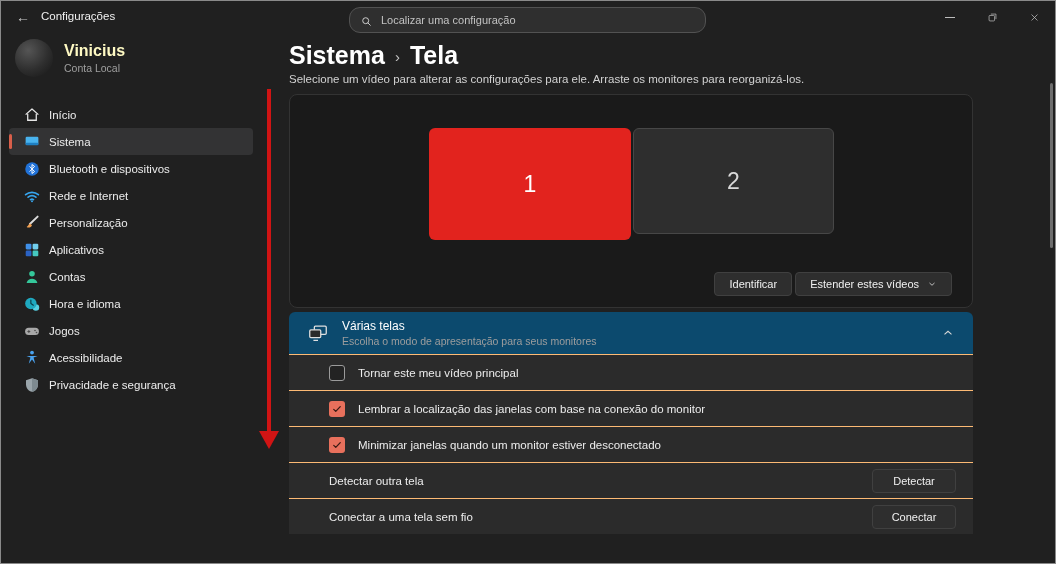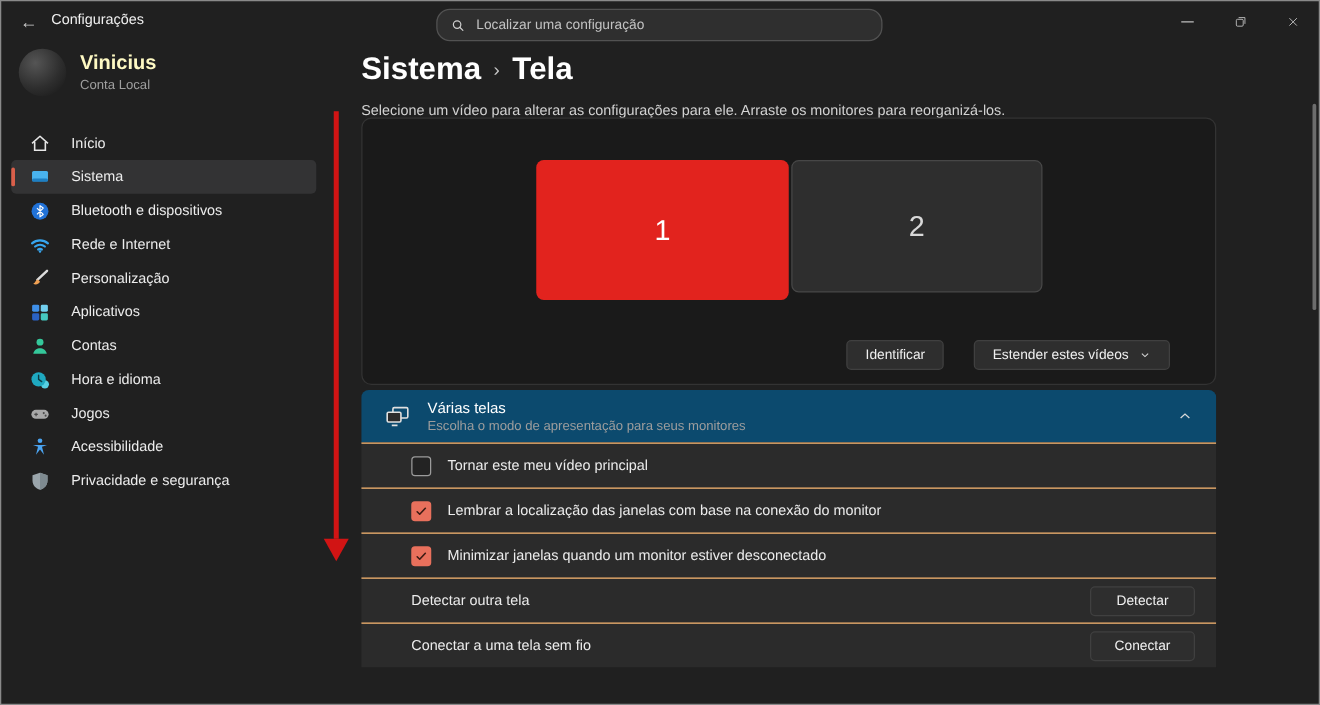--- a/index.html
+++ b/index.html
@@ -35,37 +35,37 @@
   .username{ font-size:16px; font-weight:bold; color:#fef9c3; }
   .usertype{ font-size:10.5px; color:#9f9f9f; margin-top:2px;}
   .nav{ position:absolute; left:0; right:20px; top:68px; }
   .nav-item{ position:relative; height:27px; margin:0 0 0 8px; width:244px;
              display:flex; align-items:center; border-radius:4px; cursor:default;}
   .nav-item.selected{ background:#333334; }
   .accent-pill{ position:absolute; left:0px; top:6px; width:3px; height:15px;
                 border-radius:2px; background:var(--pill,#d95f4a); }
   .nav-icon{ width:18px; height:18px; margin-left:14px; flex:0 0 auto; display:inline-block;}
   .nav-icon svg{ width:18px; height:18px; }
-  .nav-label{ margin-left:16px; font-size:11.5px; color:#ececec; }
+  .nav-label{ margin-left:8px; font-size:11.5px; color:#ececec; }
 
   
   .breadcrumb{ position:absolute; left:288px; top:40px; font-size:25px; font-weight:bold;
                color:#fff; display:flex; align-items:center;}
   .crumb-sep{ font-size:15px; font-weight:normal; color:#c4c4c4; margin:2px 10px 0 10px; }
-  .page-desc{ position:absolute; left:288px; top:82px; font-size:11.5px; color:#d2d2d2; }
+  .page-desc{ position:absolute; left:288px; top:72px; font-size:11.5px; color:#d2d2d2; }
 
   .monitor-panel{ position:absolute; left:288px; top:93px; width:684px; height:214px;
                   background:#1a1a1a; border:1px solid #333; border-radius:8px; }
   .monitor{ position:absolute; border-radius:6px; display:flex; align-items:center;
             justify-content:center; font-size:23px; }
   .monitor-1{ left:139px; top:33px; width:202px; height:112px;
               background:var(--monitor-red,#e2231e); color:#fff; }
   .monitor-2{ left:343px; top:33px; width:201px; height:106px;
               background:#2e2e2e; border:1px solid #474747; color:#d8d8d8; }
-  .panel-actions{ position:absolute; right:36px; bottom:11px; display:flex; gap:24px; }
+  .panel-actions{ position:absolute; right:20px; bottom:11px; display:flex; gap:3px; }
   .btn{ background:#2e2e2e; border:1px solid #404040; border-radius:4px; color:#f0f0f0;
         font-size:11px; height:24px; padding:0 14px; display:flex; align-items:center;
         justify-content:center; gap:8px; font-family:"Liberation Sans",sans-serif; cursor:default;}
   .btn svg{ width:10px; height:10px; }
 
   .md-card{ position:absolute; left:288px; top:311px; width:684px; border-radius:6px 6px 0 0;
             overflow:hidden; }
   .md-header{ height:42px; background:#0c4a6e; display:flex; align-items:center;
               padding:0 18px; }
   .md-icon{ width:22px; height:22px; }

